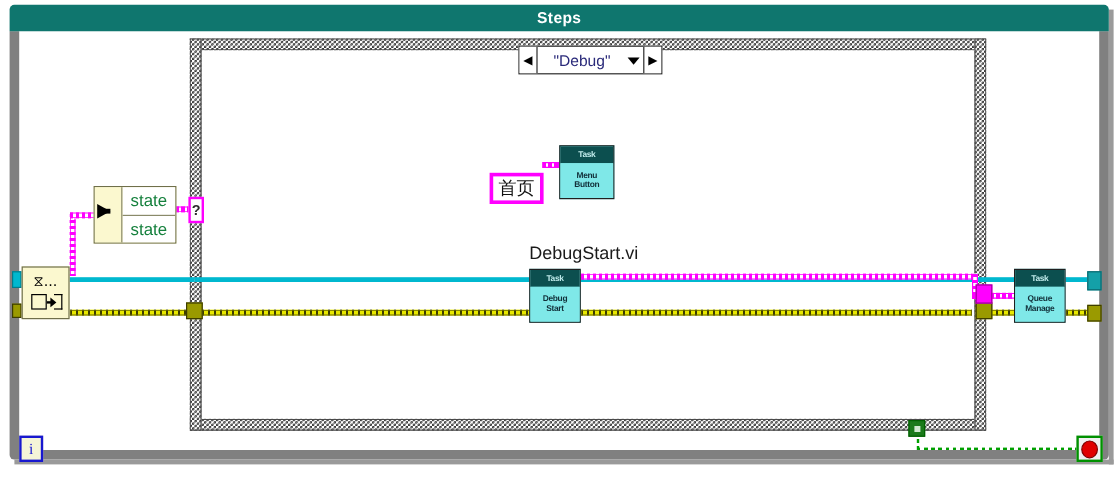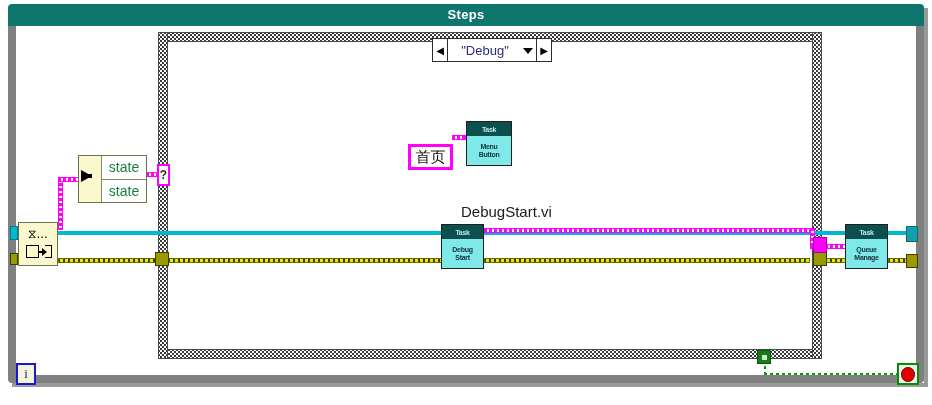--- a/index.html
+++ b/index.html
@@ -539,21 +539,21 @@
   <div class="str-const">首页</div>
 
   <div class="subvi" style="left:466px; top:121px; width:46px; height:45px;">
     <div class="subvi-head">Task</div>
     <div class="subvi-body">
       <span>Menu</span>
       <span>Button</span>
     </div>
   </div>
 
-  <div class="subvi-label" style="left:441px; top:203px;margin-left:20px;">DebugStart.vi</div>
+  <div class="subvi-label" style="left:441px; top:203px;">DebugStart.vi</div>
   <div class="subvi" style="left:441px; top:224px; width:43px; height:45px;">
     <div class="subvi-head">Task</div>
     <div class="subvi-body">
       <span>Debug</span>
       <span>Start</span>
     </div>
   </div>
 
   <div class="subvi" style="left:845px; top:224px; width:43px; height:45px;">
     <div class="subvi-head">Task</div>

